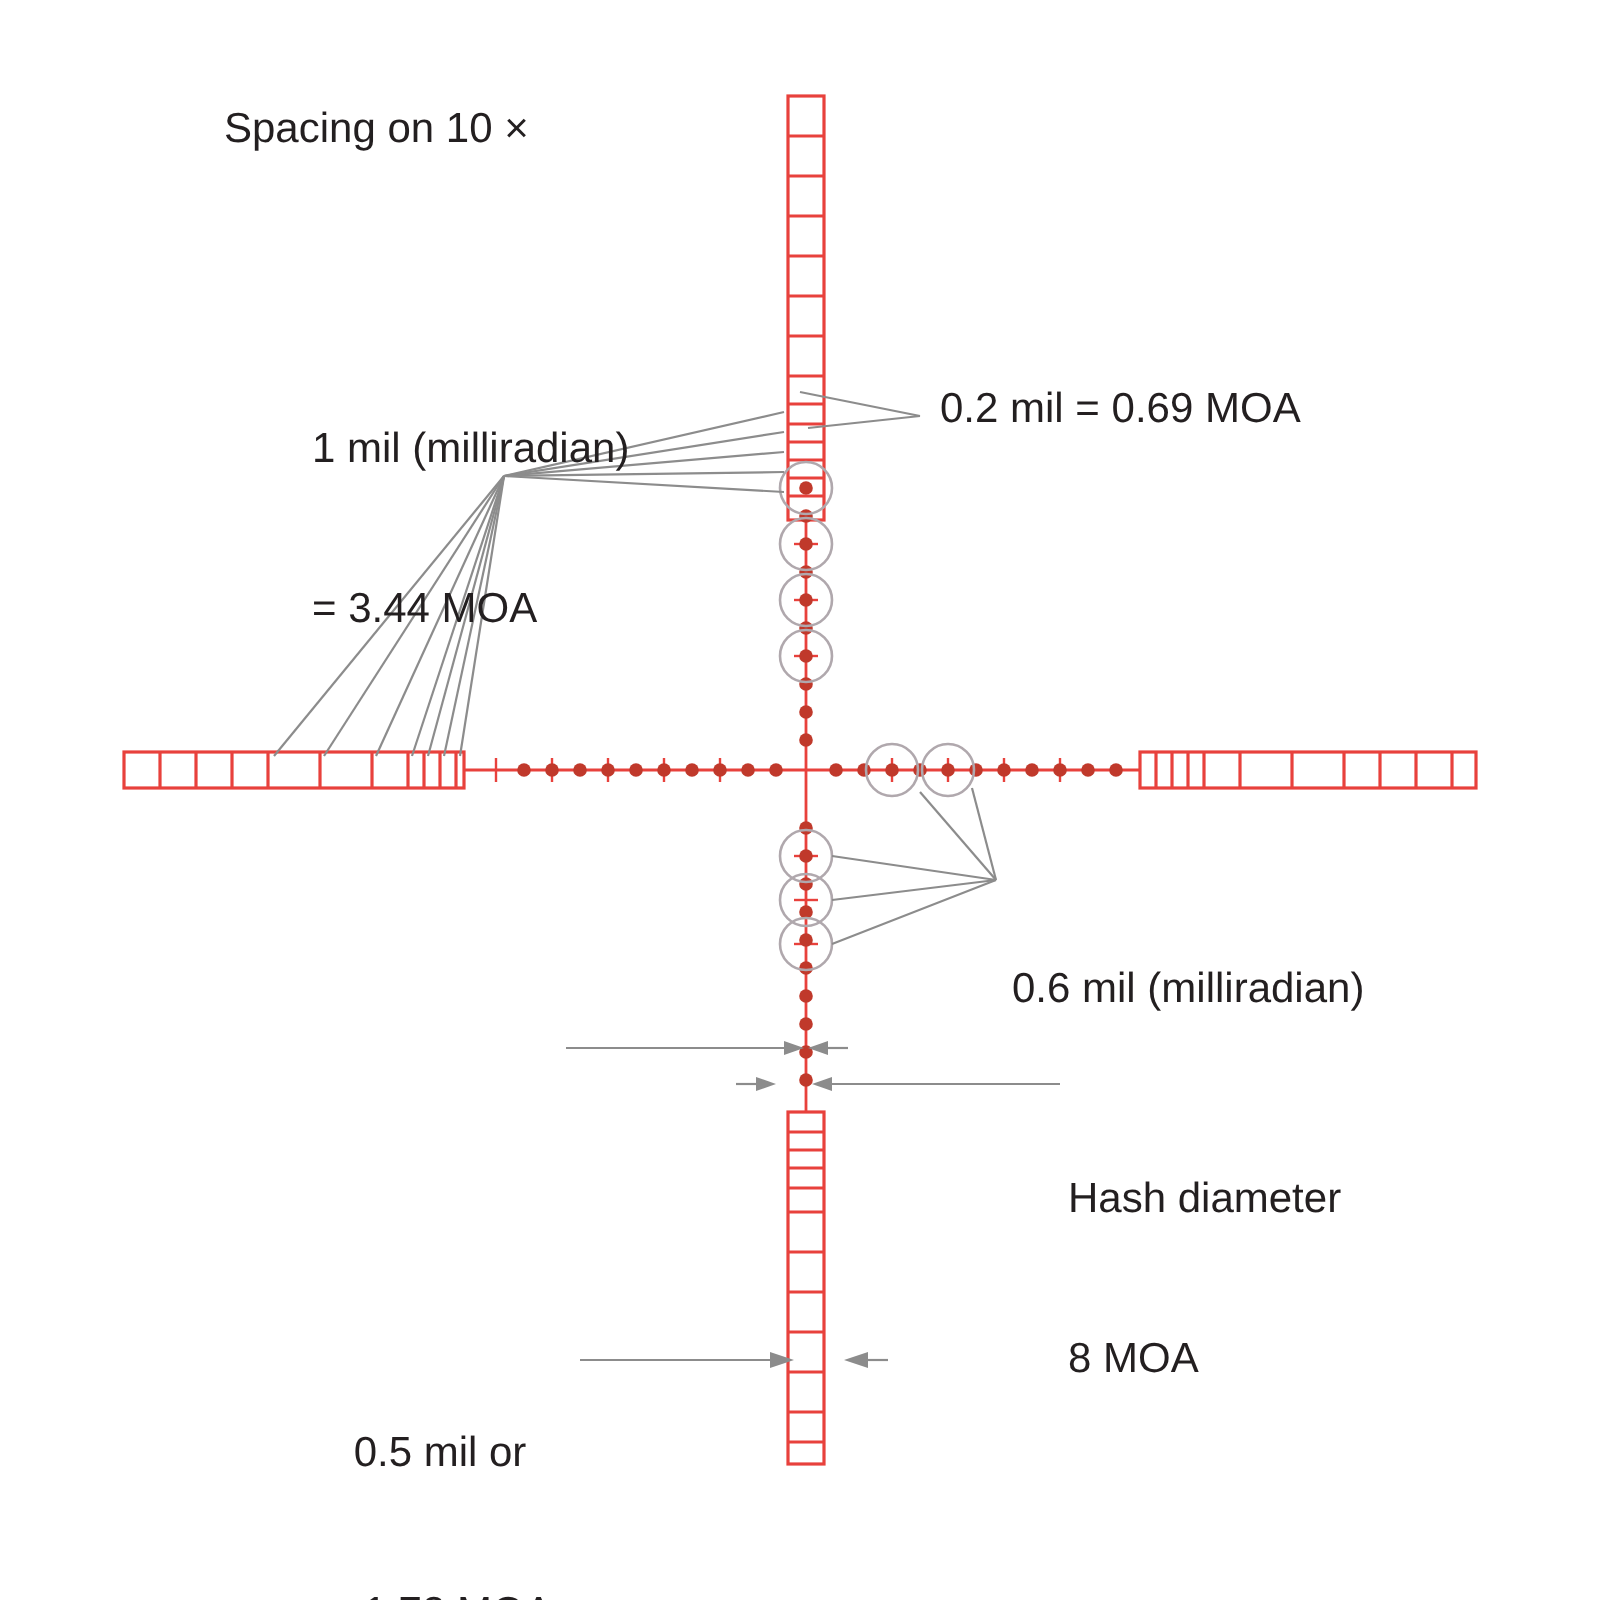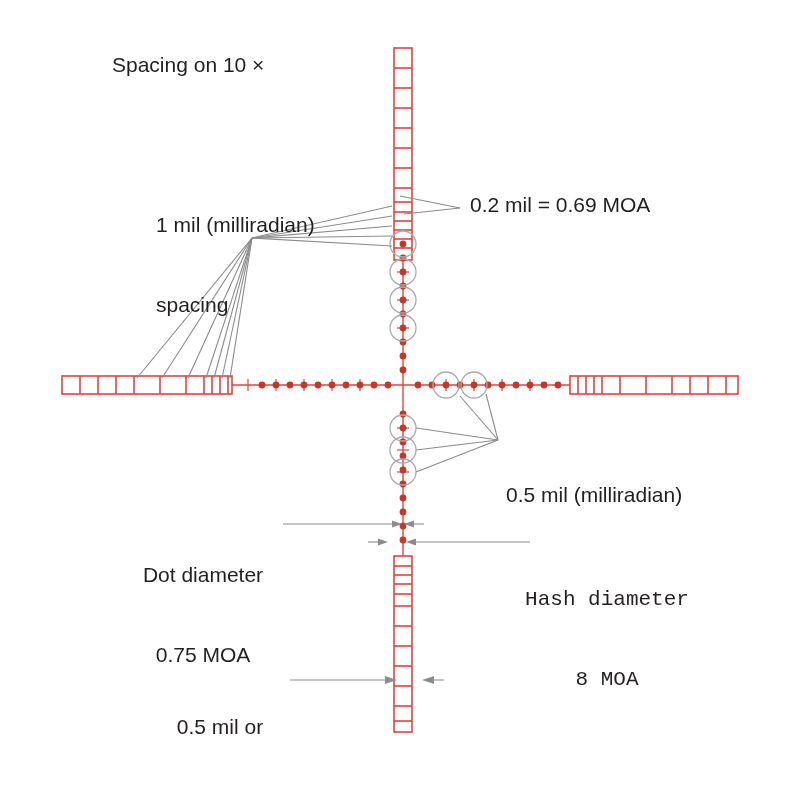--- a/index.html
+++ b/index.html
@@ -248,35 +248,31 @@
       <polygon points="385,676 397,680 385,684" fill="#8c8c8c" stroke="none"></polygon>
       <polygon points="434,676 422,680 434,684" fill="#8c8c8c" stroke="none"></polygon>
       <line x1="434" y1="680" x2="444" y2="680"></line>
     </g>
   </svg>
 
   <div class="anno anno-lg" style="left:112px; top:52px;">Spacing on 10 ×</div>
 
   <div class="anno anno-lg" style="left:128px; top:158px;margin-left:28px;">
     <div>1 mil (milliradian)</div>
-    <div>spacing</div>
+    <div>= 3.44 MOA</div>
   </div>
 
   <div class="anno anno-lg" style="left:470px; top:192px;">0.2 mil = 0.69 MOA</div>
 
   <div class="anno anno-lg" style="left:506px; top:428px;">
-    <div>0.5 mil (milliradian)</div>
-  </div>
-
-  <div class="anno anno-lg" style="left:118px; top:508px; text-align:center; width:170px;">
-    <div>Dot diameter</div>
-    <div>0.75 MOA</div>
-  </div>
-
-  <div class="anno anno-lg" style="left:517px; top:533px; text-align:center; width:180px;font-family:Liberation Mono, monospace;">
+    <div>0.6 mil (milliradian)</div>
+  </div>
+
+
+  <div class="anno anno-lg" style="left:534px; top:533px; text-align:left; width:180px;">
     <div>Hash diameter</div>
     <div>8 MOA</div>
   </div>
 
   <div class="anno anno-lg" style="left:145px; top:660px; text-align:center; width:150px;">
     <div>0.5 mil or</div>
     <div>= 1.72 MOA</div>
   </div>
 
 

